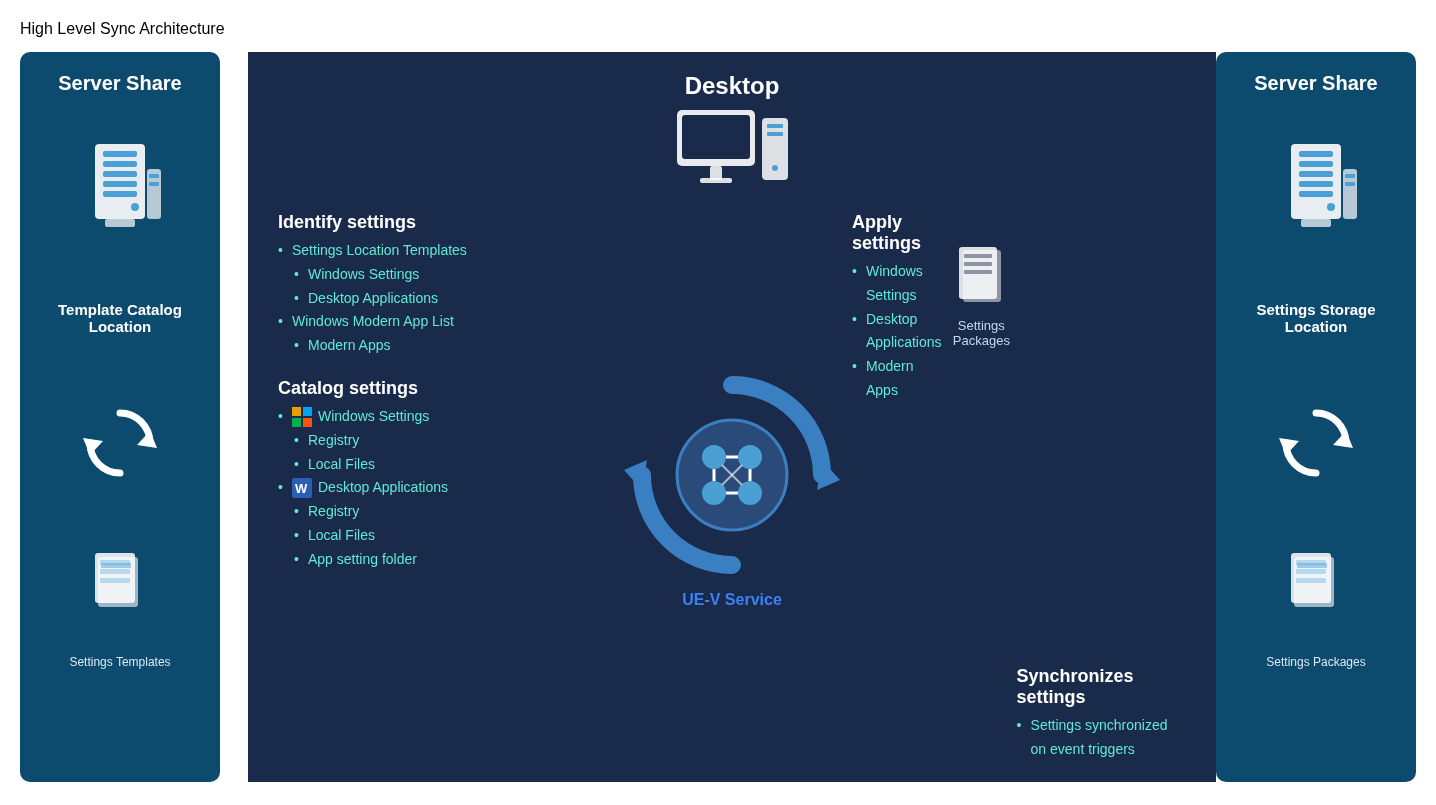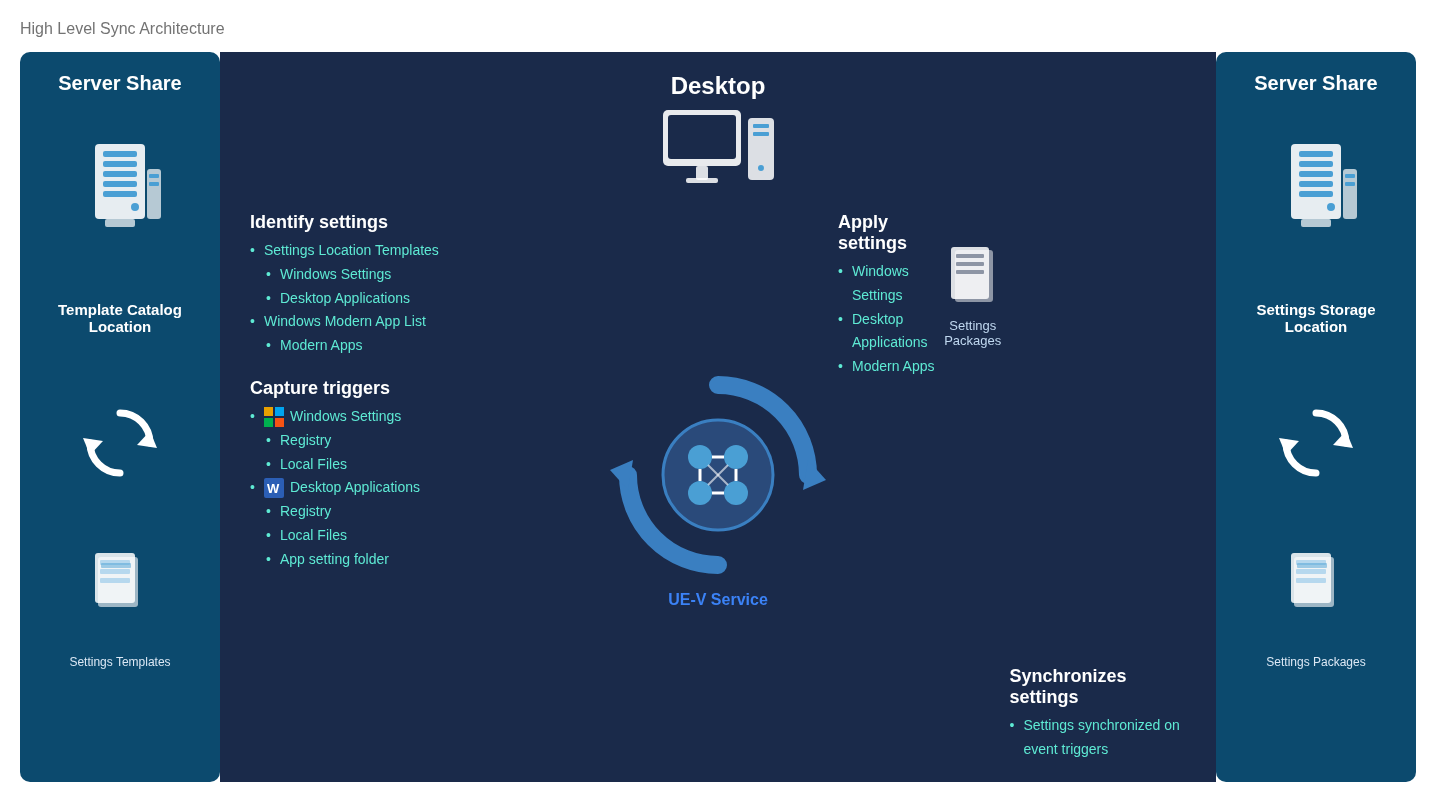--- a/index.html
+++ b/index.html
@@ -5,21 +5,21 @@
     * { box-sizing: border-box; margin: 0; padding: 0; }
     body {
       font-family: 'Segoe UI', Arial, sans-serif;
       background: #fff;
       padding: 20px;
       width: 1436px;
       min-height: 805px;
     }
     .page-title {
       font-size: 16px;
-      color: #737373;
+      color: #000000;
       margin-bottom: 14px;
       font-weight: normal;
     }
     .diagram-wrapper {
       display: flex;
       gap: 0;
       width: 100%;
       height: 730px;
       align-items: stretch;
     }
@@ -69,20 +69,21 @@
     
     .desktop-panel {
       background: #1a2a4a;
       flex: 1;
       display: flex;
       flex-direction: column;
       position: relative;
       padding: 20px 30px;
       color: white;
       border-radius: 0;
+      margin-left: 28px;
     }
     .desktop-header {
       text-align: center;
       font-size: 24px;
       font-weight: bold;
       color: white;
       margin-bottom: 8px;
     }
     .desktop-computer-icon {
       text-align: center;
@@ -235,21 +236,21 @@
             <ul class="section-list">
               <li class="l1">Settings Location Templates</li>
               <li class="l2">Windows Settings</li>
               <li class="l2">Desktop Applications</li>
               <li class="l1">Windows Modern App List</li>
               <li class="l2">Modern Apps</li>
             </ul>
           </div>
 
           <div>
-            <div class="section-title">Capture triggers</div>
+            <div class="section-title">Catalog settings</div>
             <ul class="section-list">
               <li class="l1" style="display:flex;align-items:center;gap:6px;">
                 <svg width="20" height="20" viewBox="0 0 20 20" style="flex-shrink:0">
                   <rect x="0" y="0" width="9" height="9" fill="#e8a000"></rect>
                   <rect x="11" y="0" width="9" height="9" fill="#00a4ef"></rect>
                   <rect x="0" y="11" width="9" height="9" fill="#00b04f"></rect>
                   <rect x="11" y="11" width="9" height="9" fill="#f65314"></rect>
                 </svg>
                 Windows Settings
               </li>

